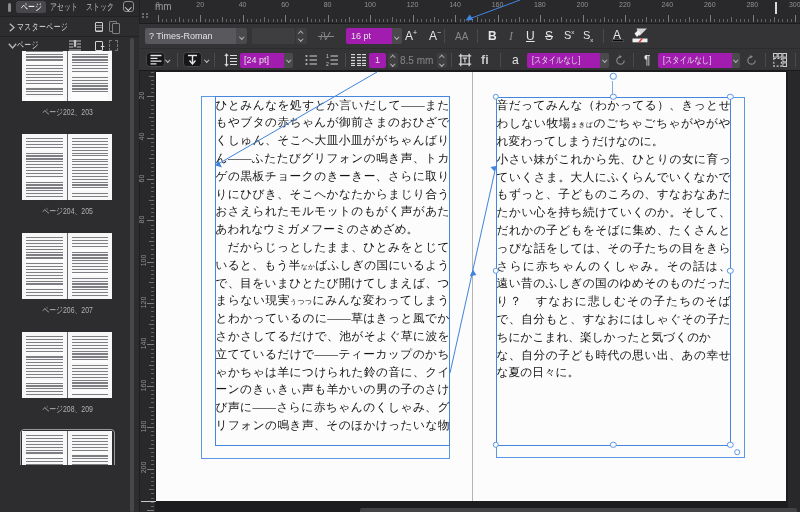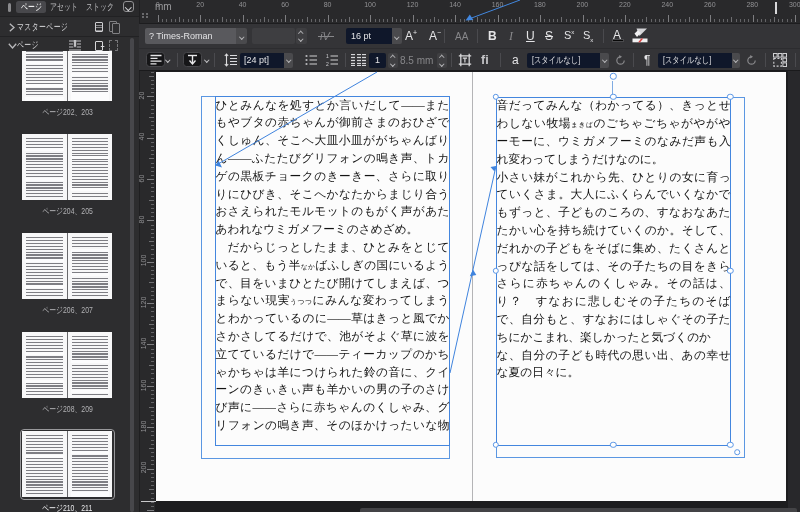--- a/index.html
+++ b/index.html
@@ -18,33 +18,33 @@
 
 .thumb{left:22px;width:90px;height:66px;background:#f6f6f7}
 .pg{position:absolute;top:0;width:44.5px;height:66px;background:#f7f7f8}
 .tgut{position:absolute;left:44.7px;top:0;width:1px;height:66px;background:#68686b}
 .mt{position:absolute;left:4px;right:4px;background:repeating-linear-gradient(180deg,rgba(85,85,92,0.75) 0 1.2px,rgba(0,0,0,0) 1.2px 2.9px)}
 .gap{position:absolute;left:3px;right:3px;background:#fcfcfd}
 .cap{left:0;width:134px;text-align:center;font-size:8.8px;color:#ababae}
 .cap span{display:inline-block;transform:scaleX(0.78)}
 #selbox{left:19.5px;width:95px;height:71px;border:1.5px solid #98989b;border-radius:4px}
 #pscroll{left:129.5px;top:38px;width:4.5px;height:474px;background:#47474b;border-radius:2.5px}
-#thumbs{left:0;top:51px;width:139px;height:461px;overflow:hidden}
+#thumbs{left:0;top:51px;width:139px;height:414px;overflow:hidden}
 
 #topruler{left:139px;top:0;width:661px;height:24px;background:#29292b;border-bottom:1px solid #1d1d1f}
 #vruler{left:139px;top:71px;width:17px;height:441px;background:#29292b;border-right:1px solid #1d1d1f;border-left:1px solid #1f1f21}
 .tickh{position:absolute;bottom:1px;left:18.7px;width:641px}
 .tickv{position:absolute;right:1px;top:-16.4px;height:458px}
 .rnum{position:absolute;top:1px;font-size:7px;color:#919194;transform:translateX(-50%)}
 .vnum{position:absolute;left:-2px;font-size:7px;color:#919194;transform:rotate(-90deg)}
 #mmlab{left:16px;top:1px;font-size:10px;color:#9a9a9d}
 
 #row1{left:139px;top:24px;width:661px;height:24px;background:#343437}
 #row2{left:139px;top:48px;width:661px;height:23px;background:#343437;border-top:1px solid #2c2c2f;border-bottom:1px solid #1a1a1c}
-.fld{position:absolute;background:#0f172a;border-radius:2px 0 0 2px;color:#e3e3e5;font-size:9px}
+.fld{position:absolute;background:#a21caf;border-radius:2px 0 0 2px;color:#e3e3e5;font-size:9px}
 .nar{display:inline-block;transform:scaleX(0.8);transform-origin:0 50%}
 .cbtn{position:absolute;background:#4a4a4d;border-radius:0 2px 2px 0;color:#c9c9cc;text-align:center}
 .cv{display:inline-block;width:3.5px;height:3.5px;border-right:1px solid #b5b5b8;border-bottom:1px solid #b5b5b8;transform:rotate(45deg);vertical-align:2px}
 .cu{display:inline-block;width:3.5px;height:3.5px;border-right:1px solid #a9a9ac;border-bottom:1px solid #a9a9ac;transform:rotate(-135deg)}
 .sep{position:absolute;width:1px;background:#4a4a4e}
 .ic{position:absolute;color:#e4e4e6}
 .dim{color:#87878a}
 .stp{position:absolute;width:10px;background:#3f3f42;border-radius:2px}
 .btn2{position:absolute;background:#161618;border:1px solid #47474b;border-radius:3.5px}
 
@@ -351,29 +351,29 @@
 <div class="j">さかさしてるだけで、池がそよぐ草に波を</div>
 <div class="j">立てているだけで——ティーカップのかち</div>
 <div class="j">ゃかちゃは羊につけられた鈴の音に、クイ</div>
 <div class="j">ーンのきぃきぃ声も羊かいの男の子のさけ</div>
 <div class="j">び声に——さらに赤ちゃんのくしゃみ、グ</div>
 <div class="j">リフォンの鳴き声、そのほかけったいな物</div>
  </div>
  <div class="tx" style="left:340.6px;top:26.4px">
 <div class="j">音だってみんな（わかってる）、きっとせ</div>
 <div class="j">わしない牧場<span class="r">まきば</span>のごちゃごちゃがやがや</div>
-<div class="j">ーモーに、ウミガメフーミのなみだ声も入</div>
 <div>れ変わってしまうだけなのに。</div>
 <div class="j">小さい妹がこれから先、ひとりの女に育っ</div>
 <div class="j">ていくさま。大人にふくらんでいくなかで</div>
 <div class="j">もずっと、子どものころの、すなおなあた</div>
 <div class="j">たかい心を持ち続けていくのか。そして、</div>
 <div class="j">だれかの子どもをそばに集め、たくさんと</div>
 <div class="j">っぴな話をしては、その子たちの目をきら</div>
 <div class="j">さらに赤ちゃんのくしゃみ。その話は、</div>
+<div class="j">遠い昔のふしぎの国のゆめそのものだった</div>
 <div class="j">り？　すなおに悲しむその子たちのそば</div>
 <div class="j">で、自分もと、すなおにはしゃぐその子た</div>
 <div>ちにかこまれ、楽しかったと気づくのか</div>
 <div class="j">な、自分の子ども時代の思い出、あの幸せ</div>
 <div>な夏の日々に。</div>
  </div>
  <svg class="abs" style="left:0;top:0" width="644" height="441" viewBox="0 0 644 441">
   <line x1="221" y1="1" x2="59.5" y2="94.5" stroke="#3f83dd" stroke-width="1"></line>
   <path d="M59.5 94.5 L66 96.6 L62.5 89.6 Z" fill="#3f83dd"></path>
 

